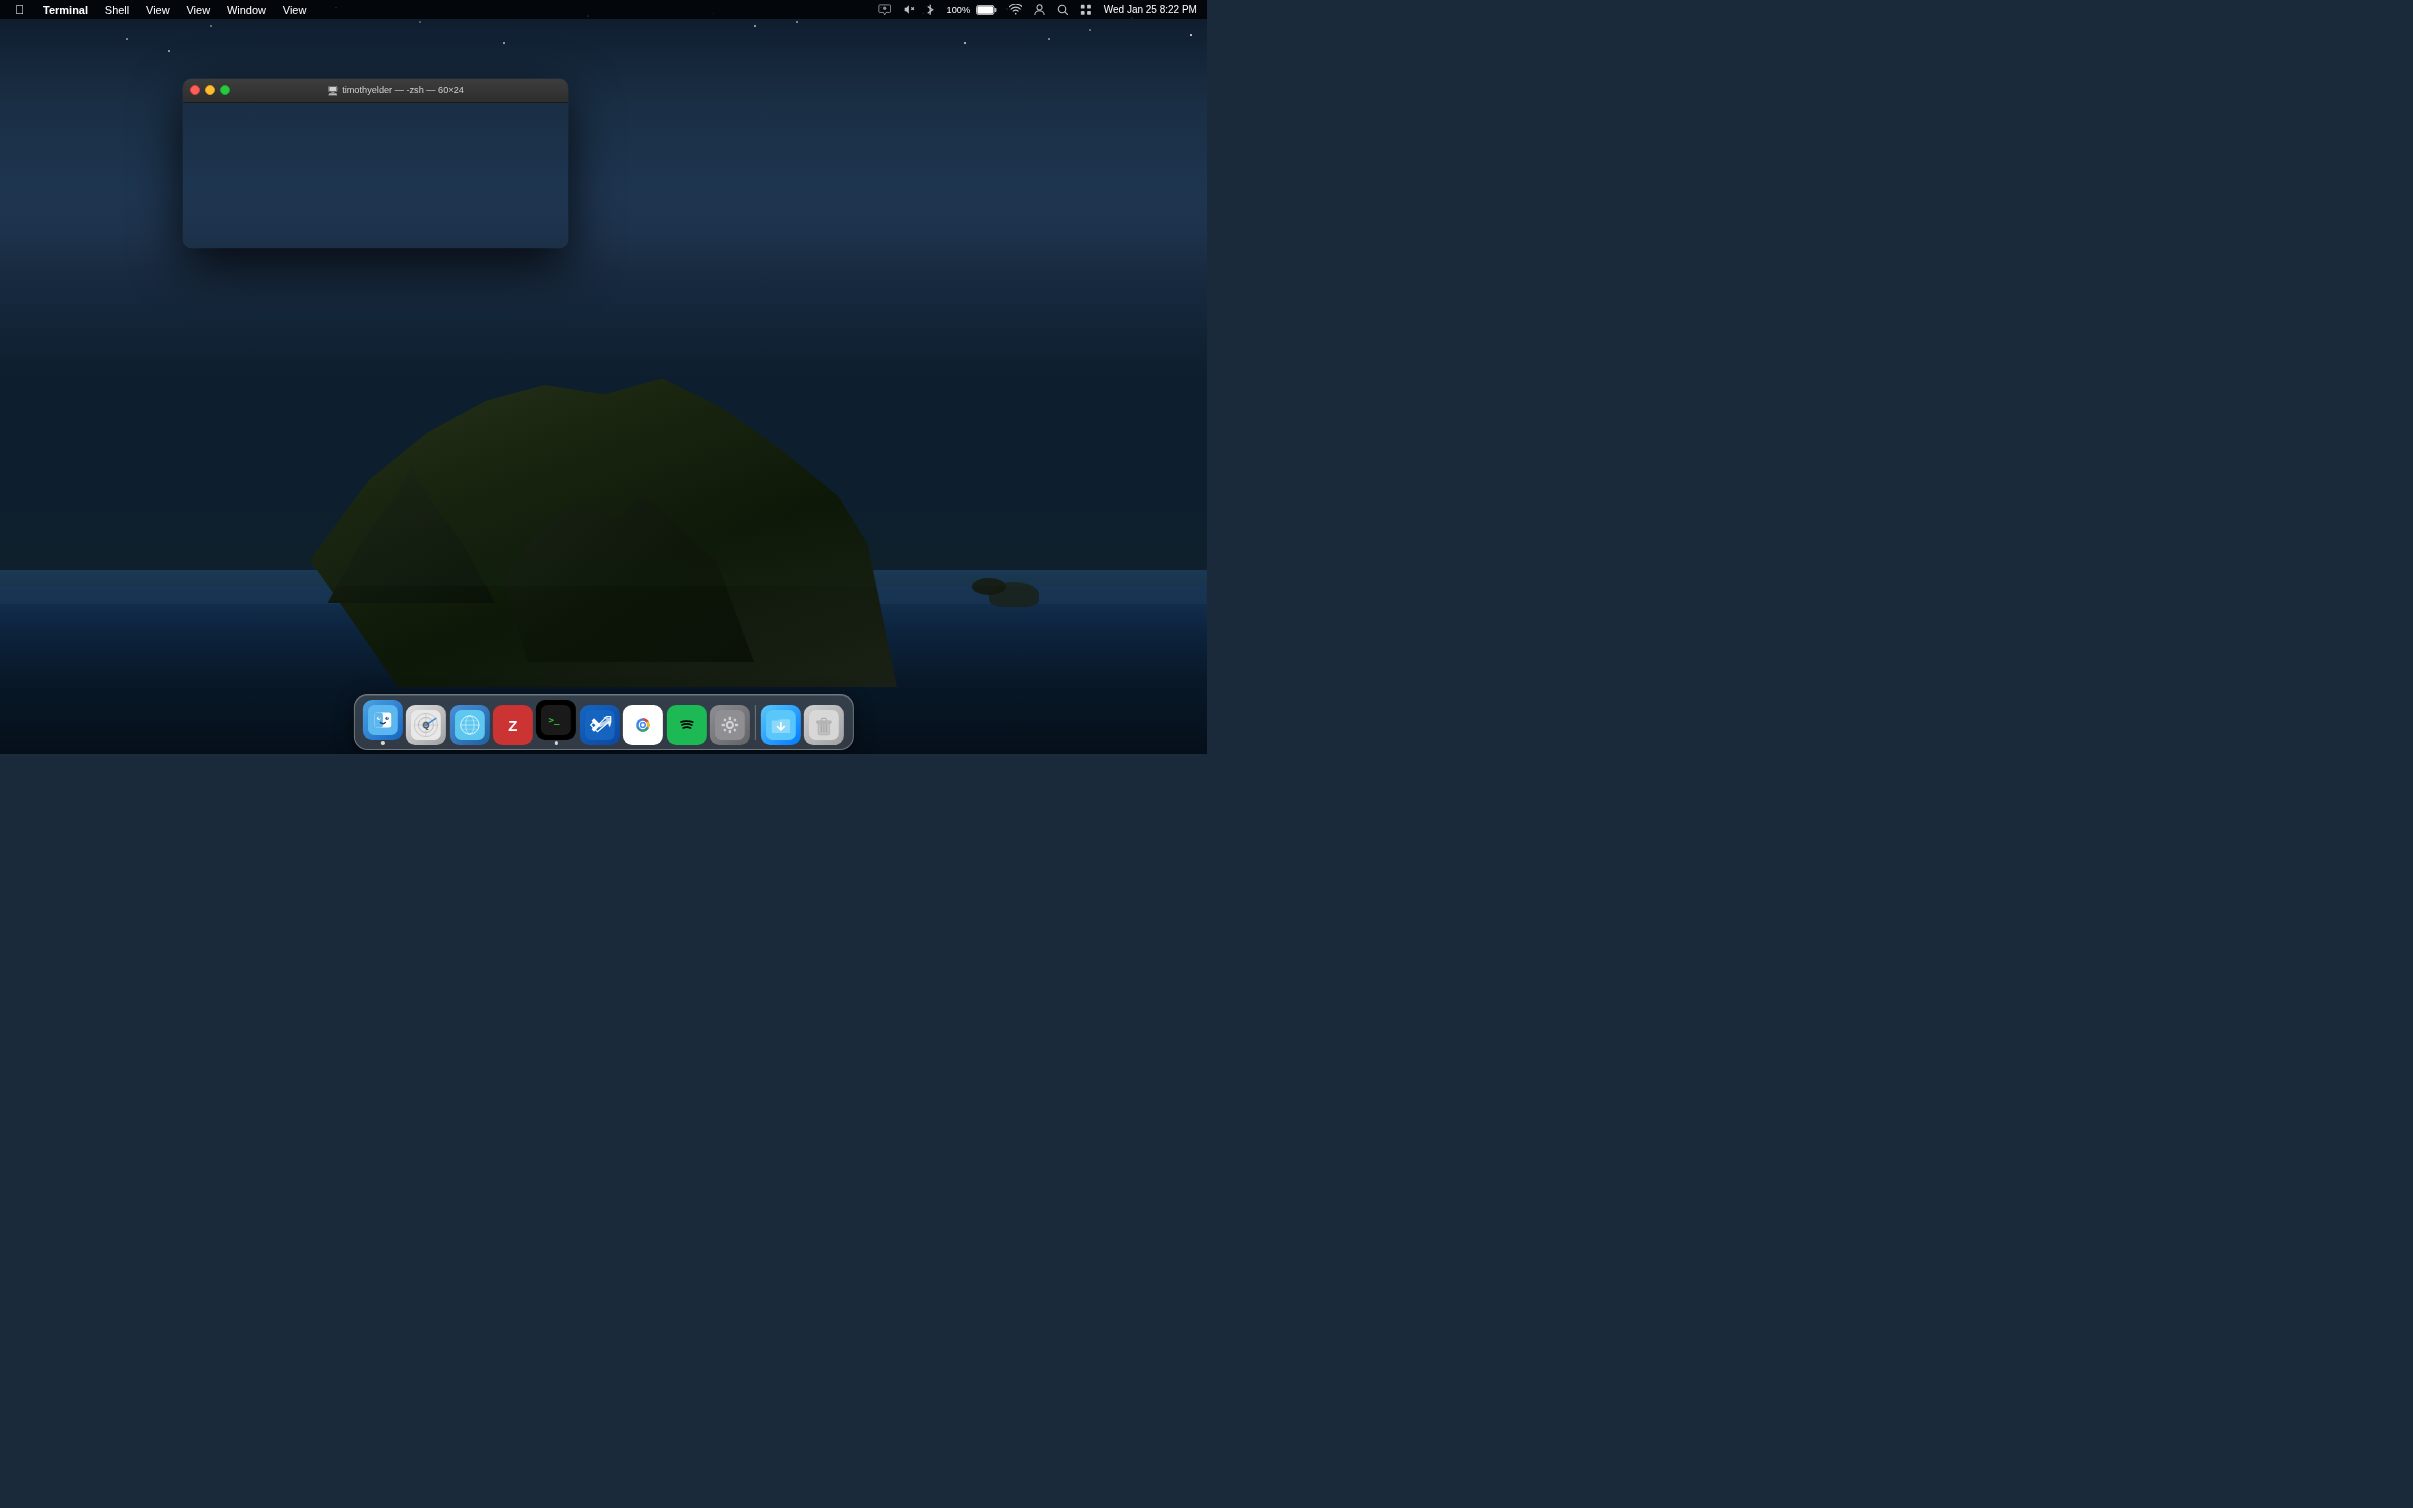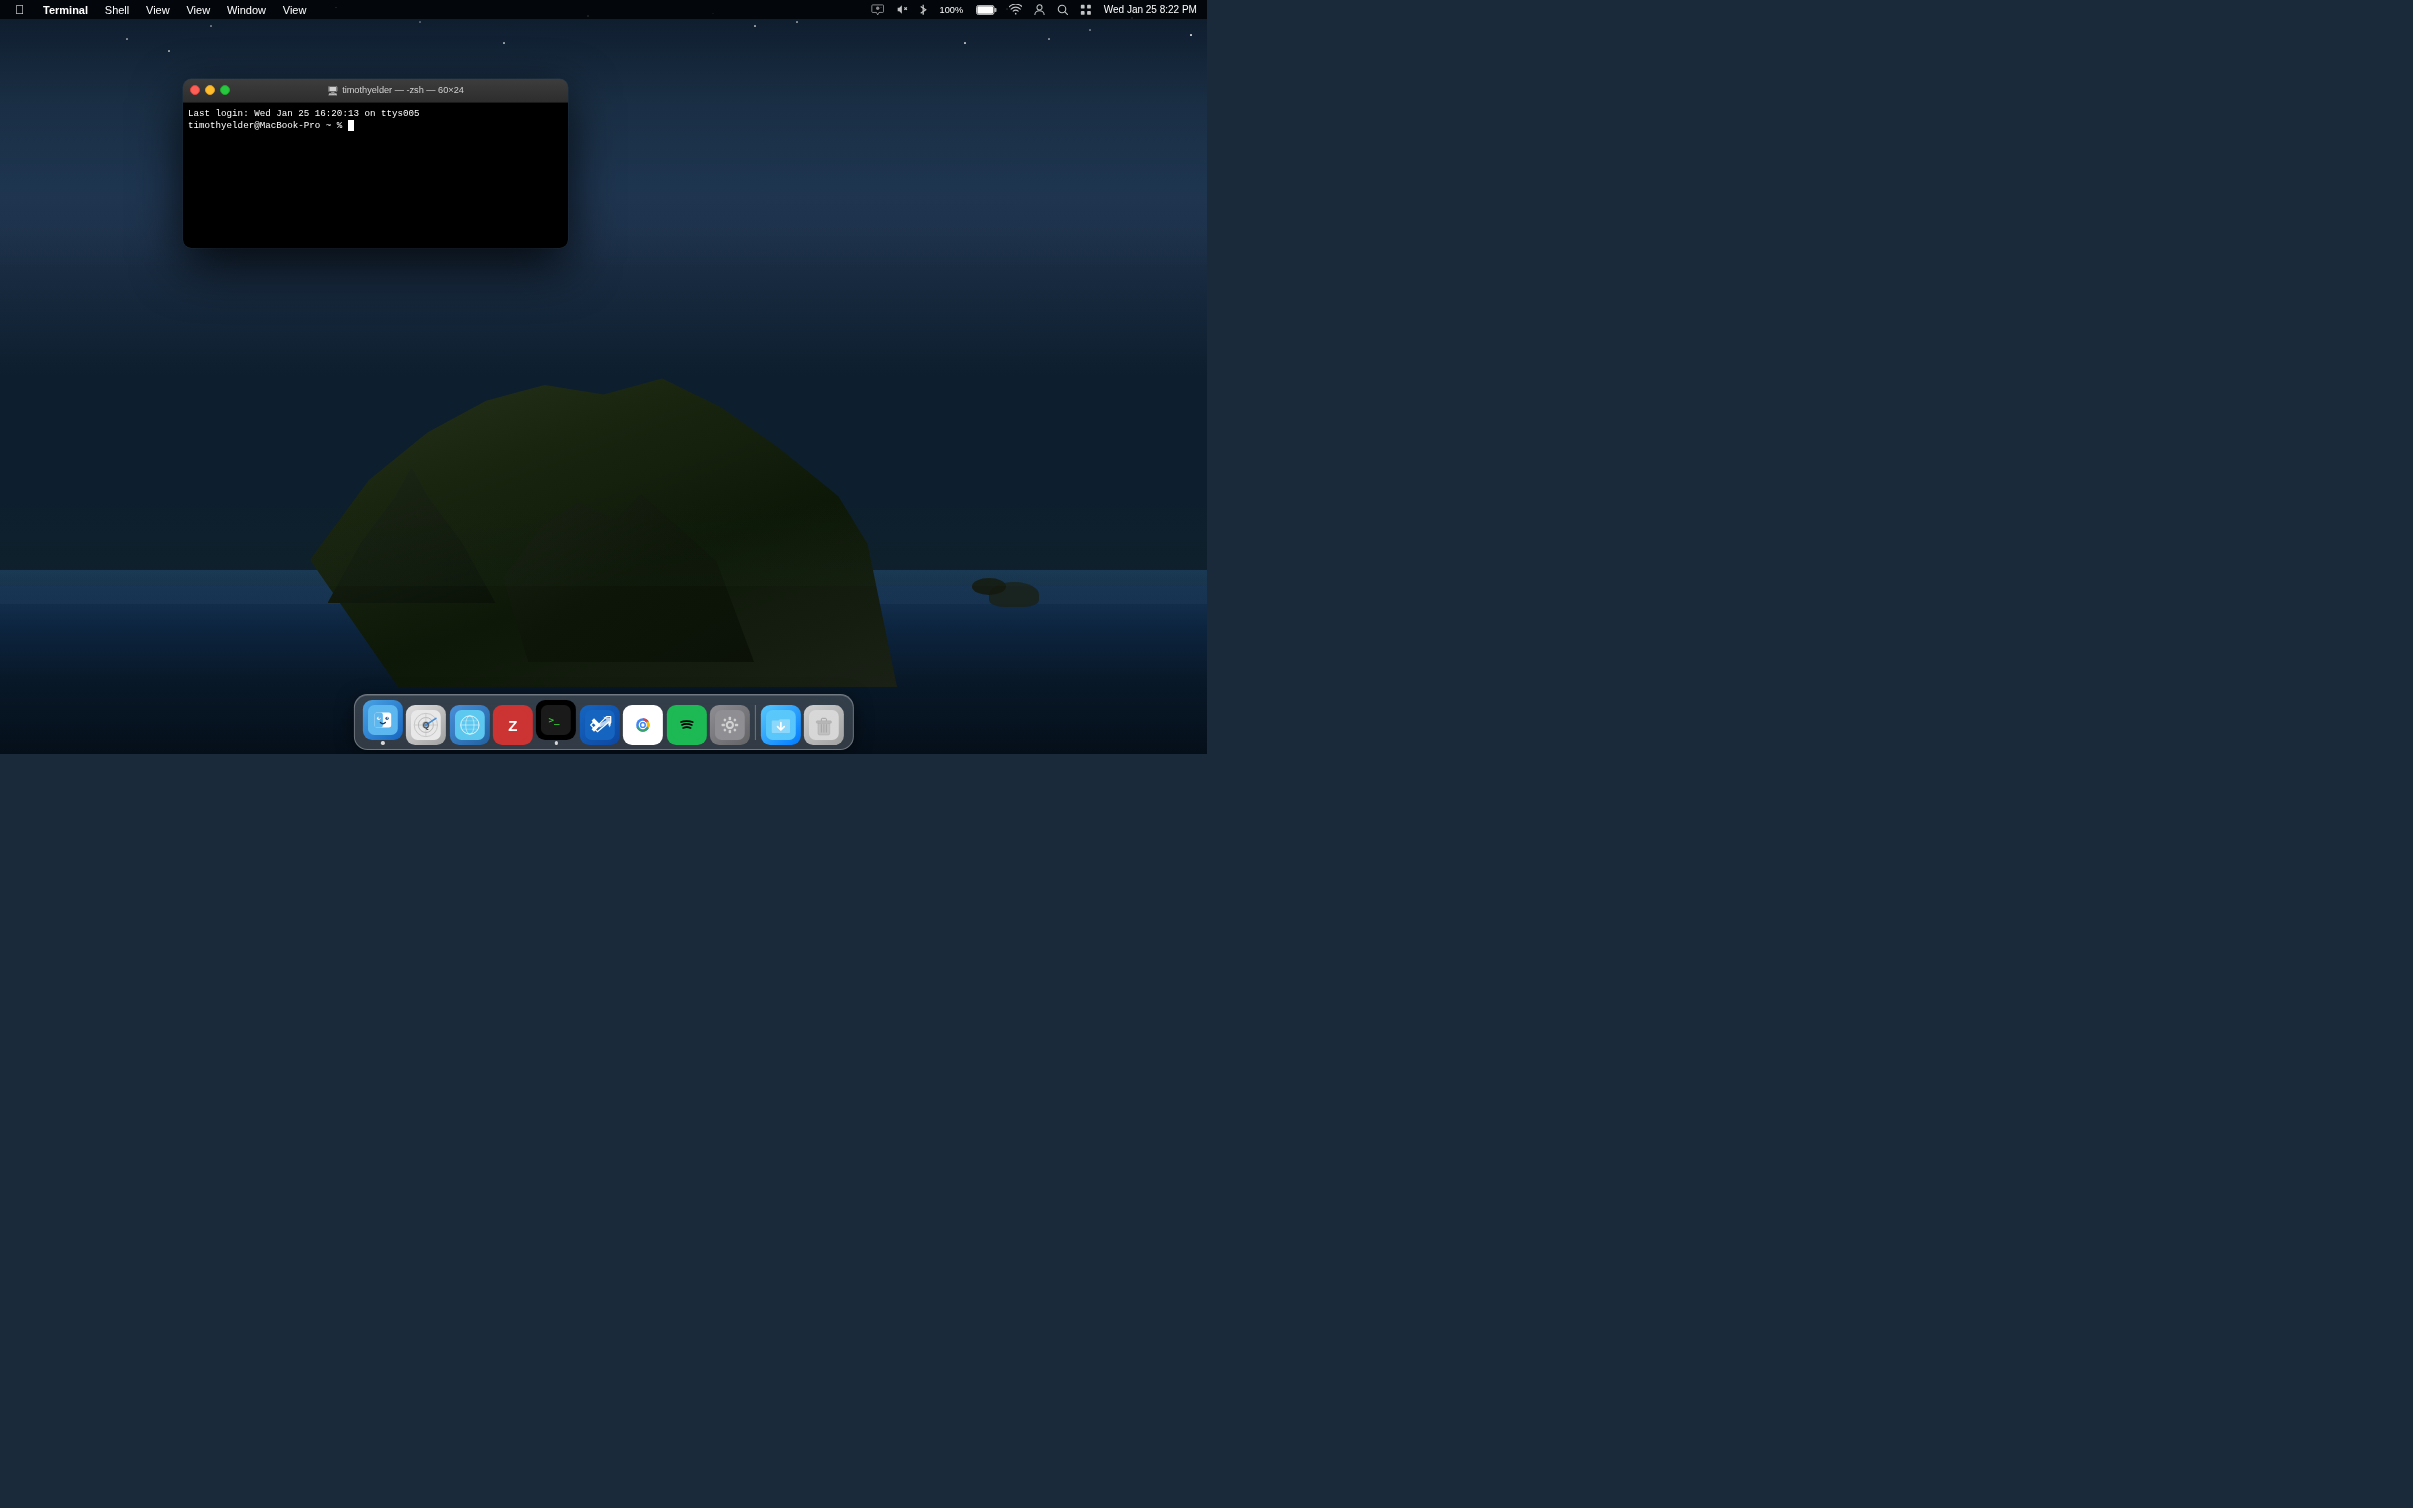--- a/index.html
+++ b/index.html
@@ -168,21 +168,21 @@
       height: 19px;
       display: flex;
       align-items: center;
       font-size: 10px;
       white-space: nowrap;
     }
 
     .battery-icon {
       display: flex;
       align-items: center;
-      gap: 13px;
+      gap: 6px;
       font-size: 9.2px;
     }
 
     
     .terminal-window {
       position: absolute;
       top: 79px;
       left: 183px;
       width: 385px;
       height: 169px;
@@ -512,26 +512,20 @@
     <div class="traffic-lights">
       <div class="traffic-light close"></div>
       <div class="traffic-light minimize"></div>
       <div class="traffic-light maximize"></div>
     </div>
     <div class="terminal-title">
       <span>🖥</span>
       <span>timothyelder — -zsh — 60×24</span>
     </div>
   </div>
-  <div class="terminal-body">
-    <div>Last login: Wed Jan 25 16:20:13 on ttys005</div>
-    <div>
-      <span>timothyelder@MacBook-Pro ~ % </span><span class="terminal-cursor"></span>
-    </div>
-  </div>
 </div>
 
 <div class="dock">
 
   <div class="dock-item">
     <div class="dock-icon finder">
       <svg width="30" height="30" viewBox="0 0 36 36">
         <rect width="36" height="36" rx="8" fill="url(#finderGrad)"></rect>
         <defs>
           <linearGradient id="finderGrad" x1="0" y1="0" x2="36" y2="36">

